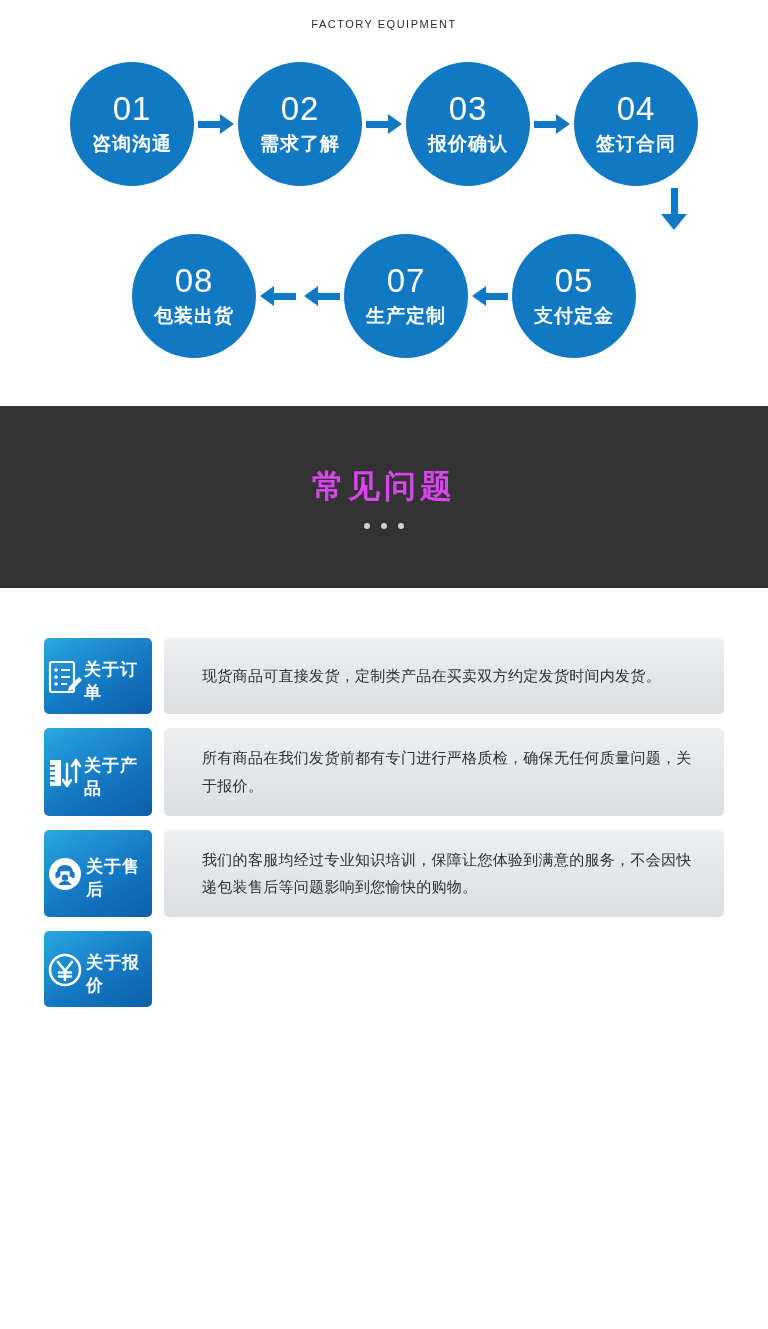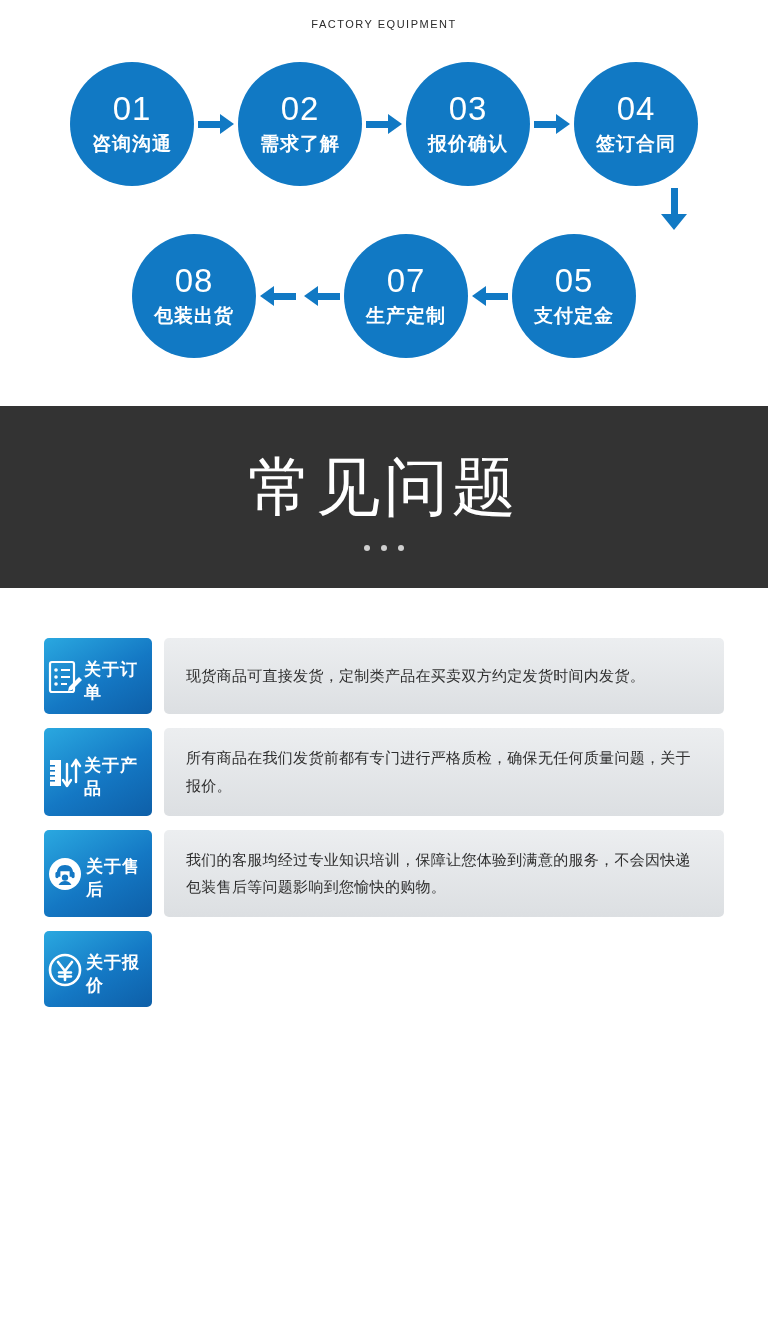--- a/index.html
+++ b/index.html
@@ -126,23 +126,23 @@
   .faq-banner {
     margin-top: 48px;
     background: #333333;
     height: 182px;
     display: flex;
     flex-direction: column;
     align-items: center;
     justify-content: center;
   }
   .faq-banner h2 {
-    color: #ffffff;
-    font-size: 64px;
-    font-weight: 400;
+    color: #d946ef;
+    font-size: 32px;
+    font-weight: 700;
     letter-spacing: 4px;
   }
   .dots {
     margin-top: 14px;
     display: flex;
     gap: 11px;
   }
   .dots span {
     width: 6px; height: 6px;
     border-radius: 50%;
@@ -190,20 +190,21 @@
     background: linear-gradient(180deg, #eceef0 0%, #dcdfe2 100%);
     display: flex;
     align-items: center;
     padding: 16px 22px;
   }
   .faq-text p {
     font-size: 15px;
     line-height: 1.85;
     color: #2e2e2e;
     letter-spacing: .3px;
+    margin-left: 16px;
   }
 </style>
 </head>
 <body>
 
 <div class="page">
 
   <section class="process-section">
     <div class="process-subtitle">FACTORY EQUIPMENT</div>
 

